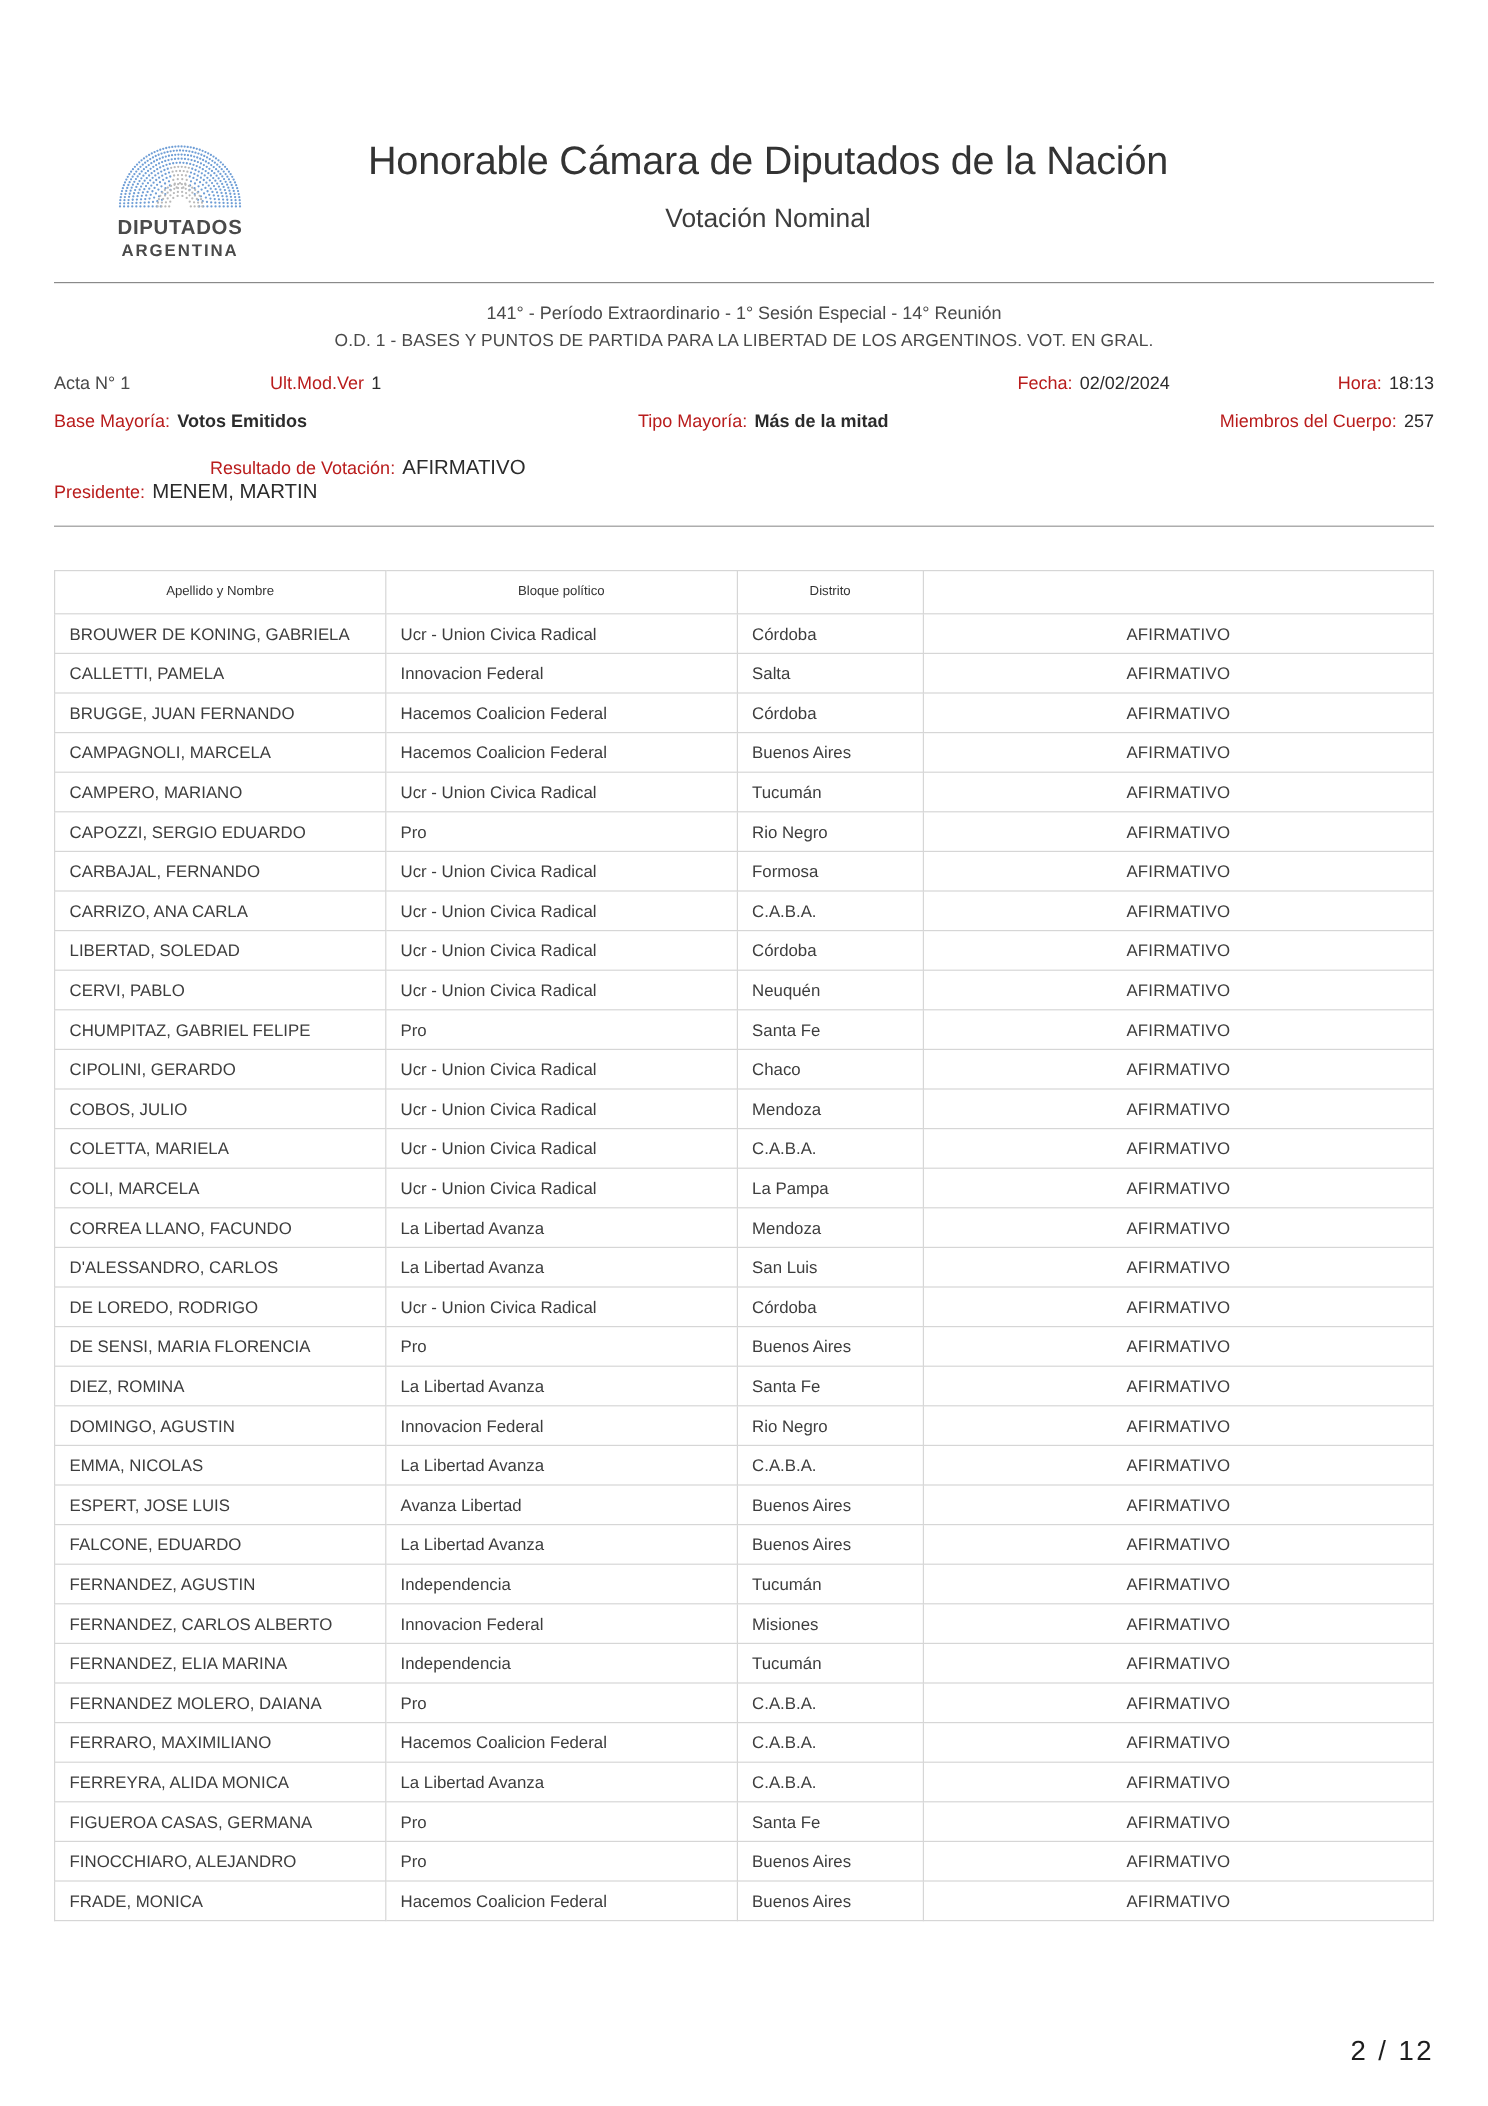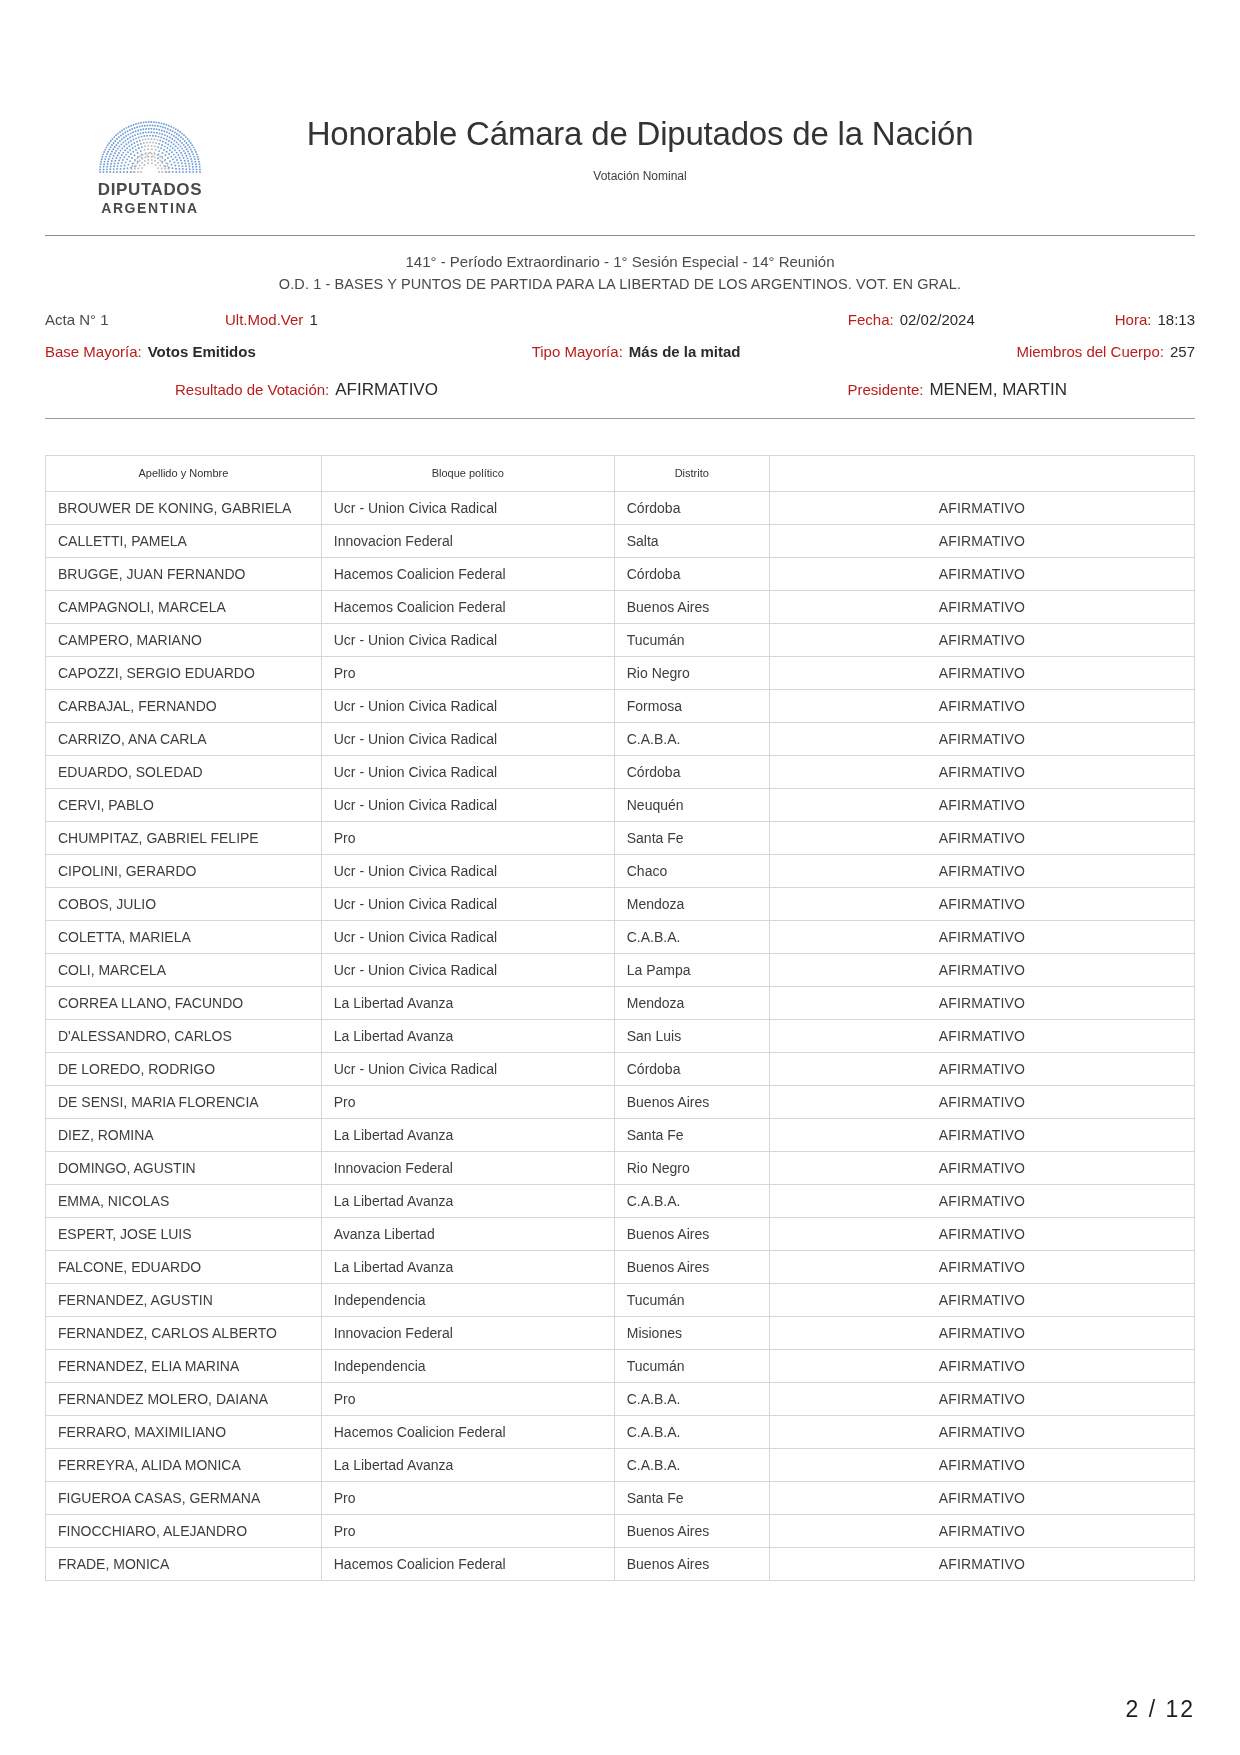--- a/index.html
+++ b/index.html
@@ -66,21 +66,21 @@
   .doc-title {
     font-size: 33px;
     font-weight: normal;
     color: #333333;
     letter-spacing: -0.2px;
     white-space: nowrap;
     line-height: 1.1;
     font-stretch: condensed;
   }
   .doc-subtitle {
-    font-size: 12px;
+    font-size: 22px;
     color: #3d3d3d;
     margin-top: 18px;
     line-height: 1.1;
   }
 
   .rule {
     height: 1px;
     background: #8a8a8a;
     margin: 18px 45px 0 45px;
   }
@@ -121,21 +121,21 @@
   }
   .c-left  { flex: 0 0 auto; }
   .c-mid   { flex: 1 1 auto; text-align: center; }
   .c-right { flex: 0 0 auto; text-align: right; }
 
   .meta-row.r1 .c-a { width: 180px; }
   .meta-row.r1 .c-b { flex: 1 1 auto; }
   .meta-row.r1 .c-c { flex: 0 0 auto; padding-right: 140px; }
   .meta-row.r1 .c-d { flex: 0 0 auto; }
 
-  .meta-row.r3 { margin-top: 20px; }
+  .meta-row.r3 { margin-top: 20px; flex-direction: column; }
   .meta-row.r3 .c-a { padding-left: 130px; }
   .meta-row.r3 .c-b { flex: 1 1 auto; }
   .meta-row.r3 .c-c { padding-right: 128px; }
 
   
   .table-wrap {
     padding: 0 45px;
     box-sizing: border-box;
     margin-top: 36px;
   }
@@ -763,21 +763,21 @@
             <td class="dist">Formosa</td>
             <td class="vote">AFIRMATIVO</td>
           </tr>
           <tr>
             <td class="name">CARRIZO, ANA CARLA</td>
             <td class="bloque">Ucr - Union Civica Radical</td>
             <td class="dist">C.A.B.A.</td>
             <td class="vote">AFIRMATIVO</td>
           </tr>
           <tr>
-            <td class="name">EDUARDO, SOLEDAD</td>
+            <td class="name">LIBERTAD, SOLEDAD</td>
             <td class="bloque">Ucr - Union Civica Radical</td>
             <td class="dist">Córdoba</td>
             <td class="vote">AFIRMATIVO</td>
           </tr>
           <tr>
             <td class="name">CERVI, PABLO</td>
             <td class="bloque">Ucr - Union Civica Radical</td>
             <td class="dist">Neuquén</td>
             <td class="vote">AFIRMATIVO</td>
           </tr>

